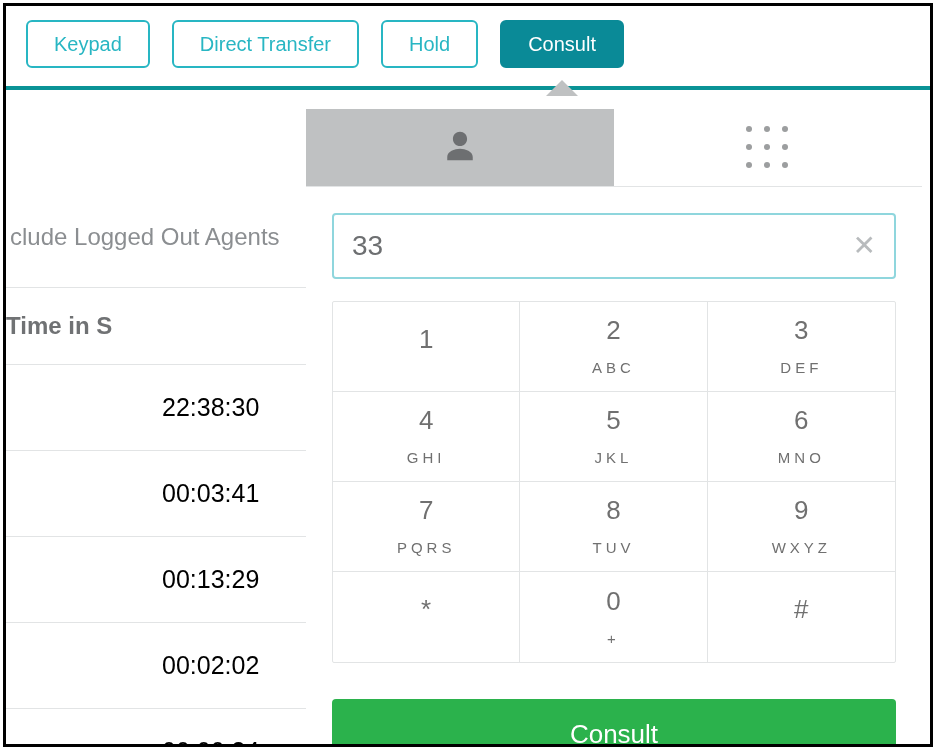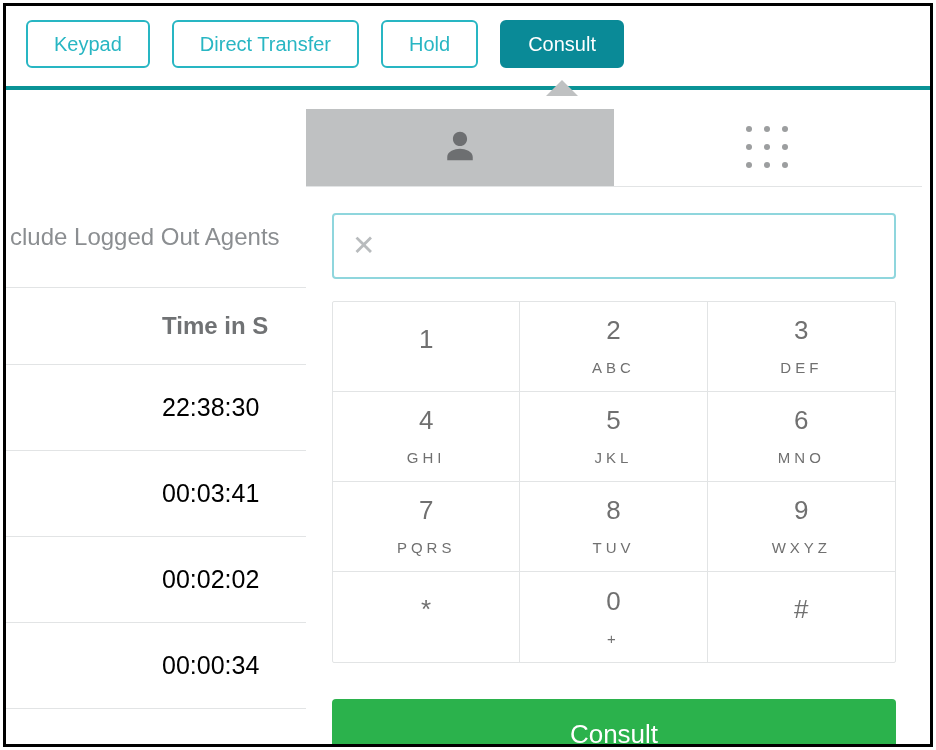--- a/index.html
+++ b/index.html
@@ -158,21 +158,20 @@
     padding-left: 4px;
     white-space: nowrap;
   }
   .left .thead {
     margin-top: 36px;
     border-top: 1px solid #e2e4e5;
     border-bottom: 1px solid #e2e4e5;
     height: 78px;
     display: flex;
     align-items: center;
-    padding-left: 156px;
     font-size: 24px;
     font-weight: 600;
     color: #707274;
   }
   .left .trow {
     border-bottom: 1px solid #e2e4e5;
     height: 86px;
     display: flex;
     align-items: center;
     padding-left: 156px;
@@ -204,20 +203,21 @@
     <div class="tbtn">Hold</div>
     <div class="tbtn active">Consult</div>
   </div>
 
   <div class="left">
     <div class="gap"></div>
     <div class="incl">clude Logged Out Agents</div>
     <div class="thead">Time in S</div>
     <div class="trow">22:38:30</div>
     <div class="trow">00:03:41</div>
+    <div class="trow">00:13:29</div>
     <div class="trow">00:02:02</div>
     <div class="trow">00:00:34</div>
   </div>
 
   <div class="popover">
     <div class="tabs">
       <div class="tab contacts">
         <span>
           <svg width="34" height="34" viewBox="0 0 24 24">
               <path d="M12 12c2.8 0 5-2.2 5-5s-2.2-5-5-5-5 2.2-5 5 2.2 5 5 5zm0 2c-3.8 0-9 1.9-9 5.7V22h18v-2.3c0-3.8-5.2-5.7-9-5.7z"></path>
@@ -233,20 +233,21 @@
             <span></span>
             <span></span>
           <span></span>
             <span></span>
             <span></span>
         </span>
       </div>
     </div>
 
     <div class="dialbox">
+      <span class="value">33</span>
       <span class="x">✕</span>
     </div>
 
     <div class="keypad">
       <div class="key">
           <span class="digit">1</span>
           <span class="letters"></span>
         </div>
       <div class="key">
           <span class="digit">2</span>

